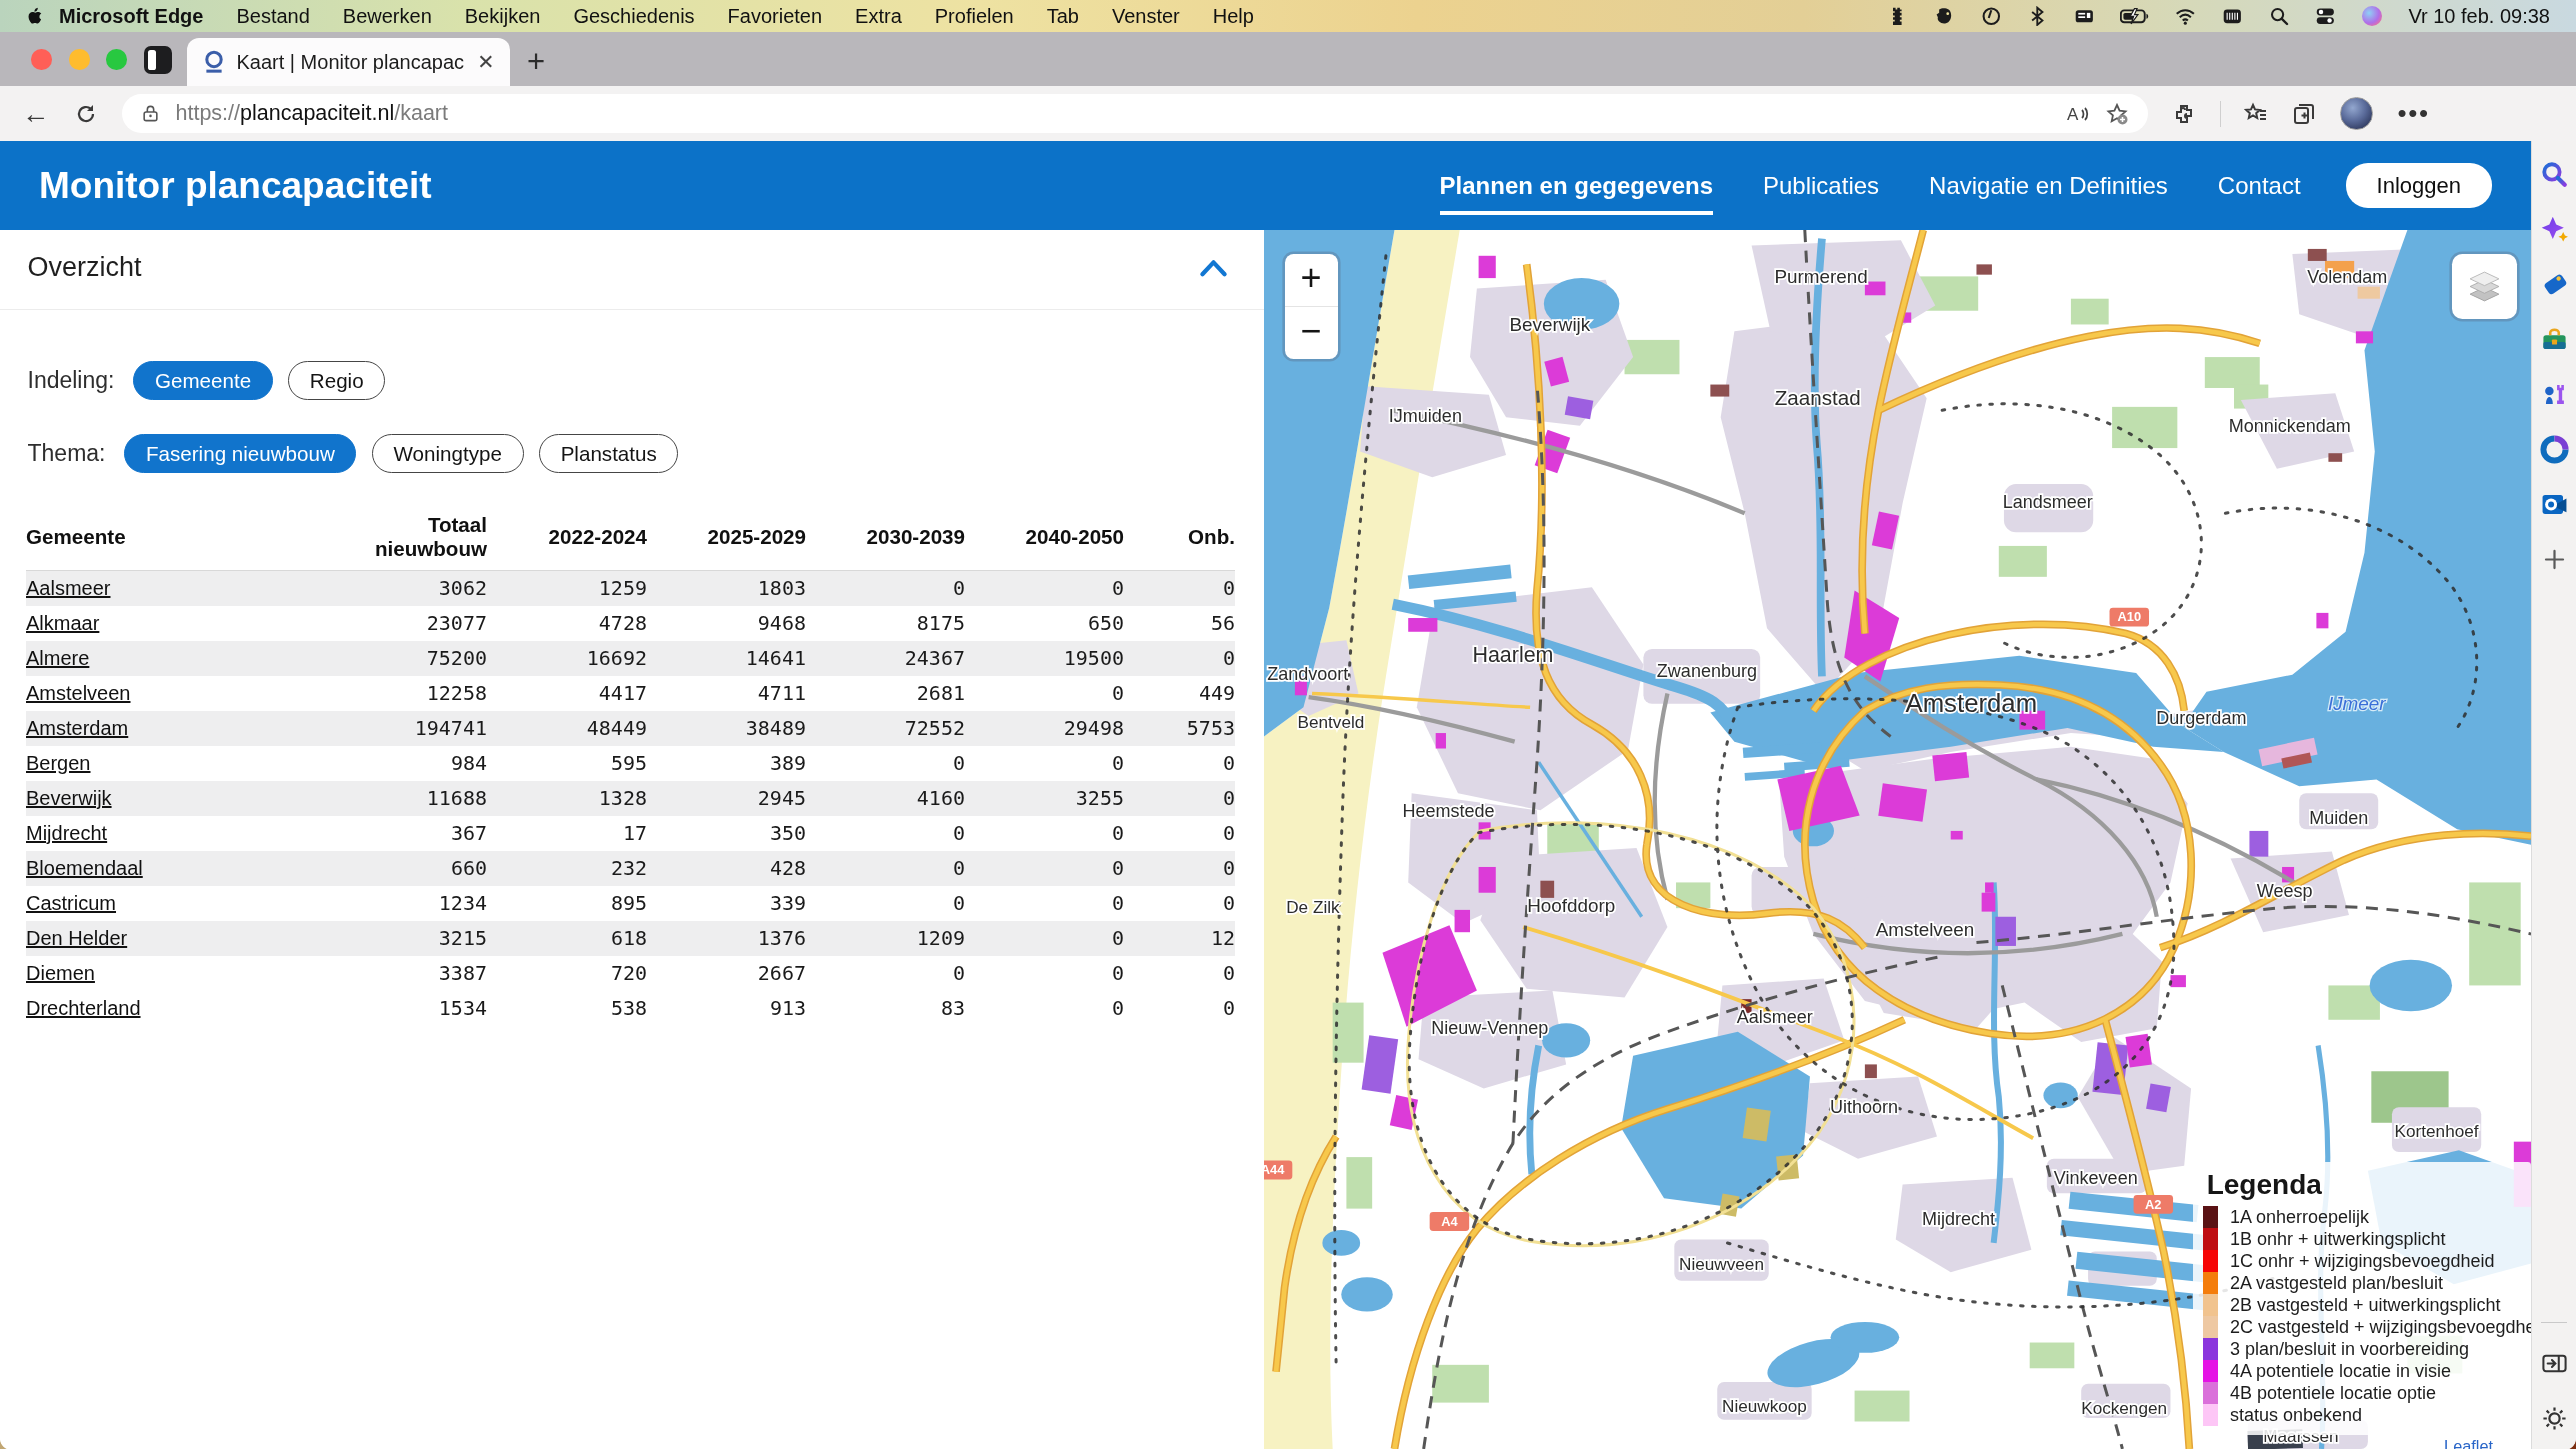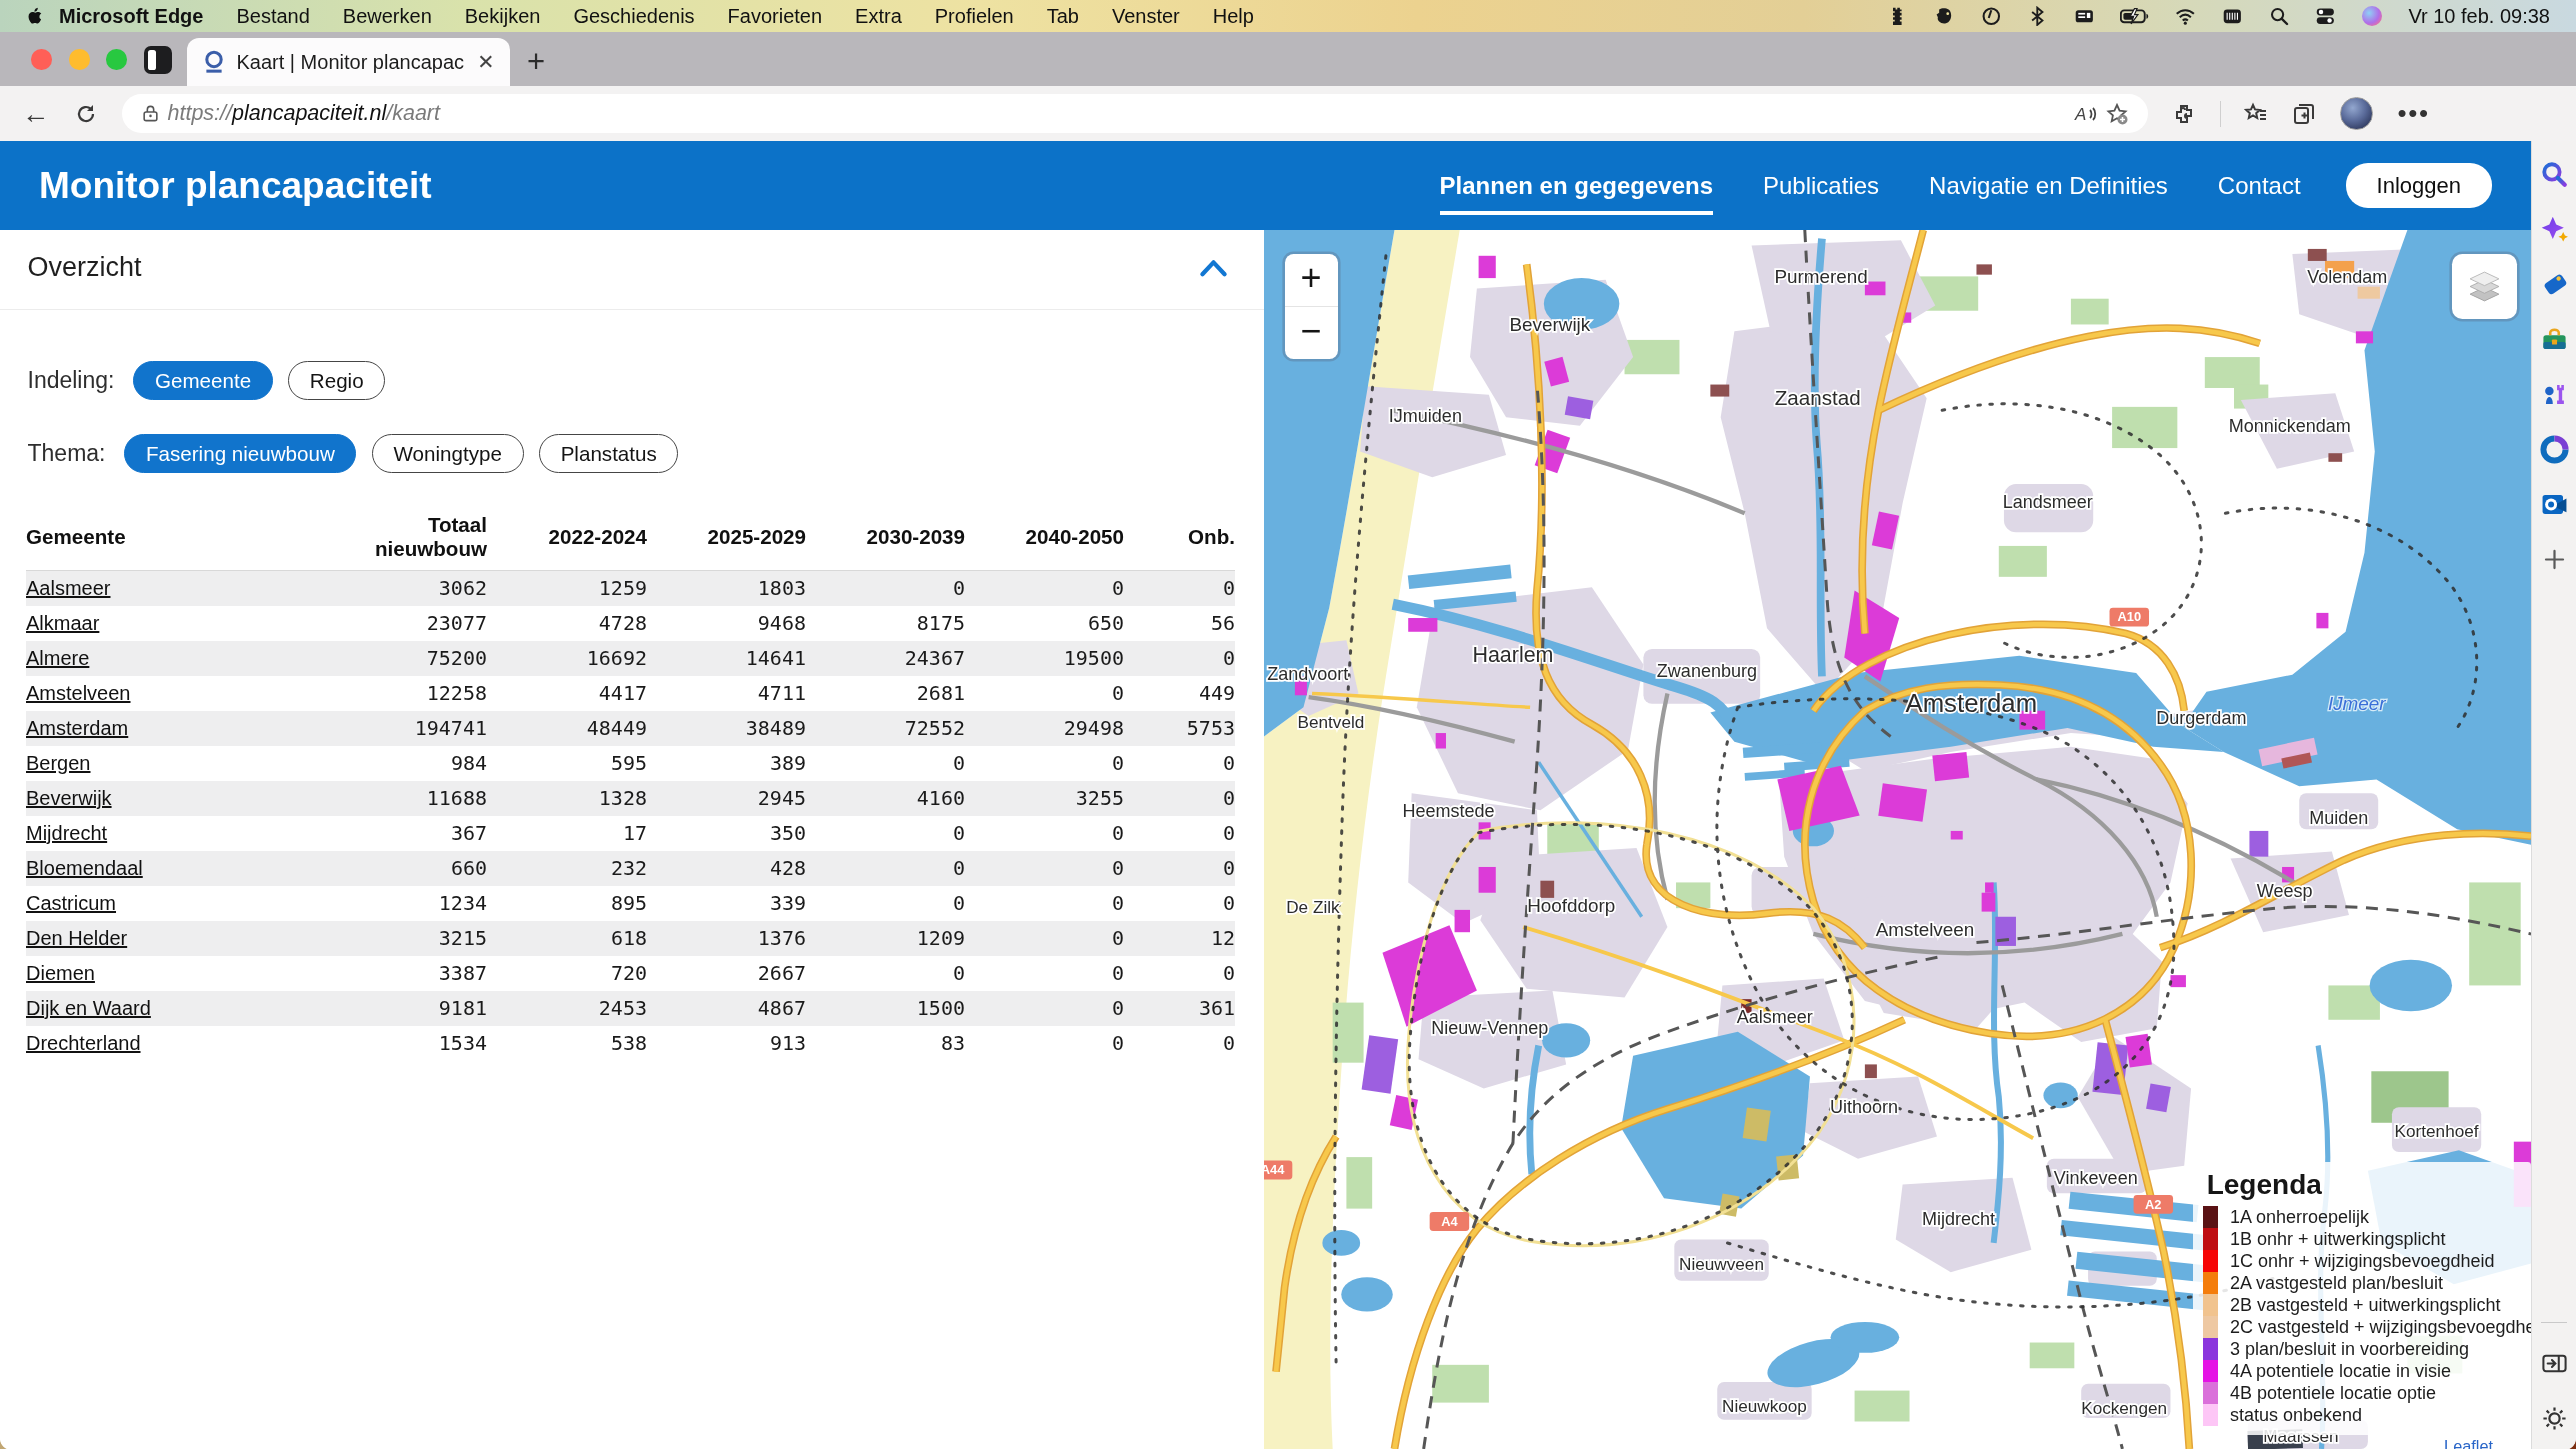--- a/index.html
+++ b/index.html
@@ -26,21 +26,21 @@
   .tl.g{left:106px;background:#28c840;}
   .ws-icon{position:absolute;left:144px;top:13.7px;width:28px;height:28px;border-radius:6.9px;background:#1d1d1f;}
   .ws-icon::after{content:"";position:absolute;left:4.3px;top:4.3px;width:7.7px;height:20px;background:#fff;border-radius:2.6px;}
   .tab{position:absolute;left:187px;top:6px;width:323px;height:48px;background:#fcfbfc;border-radius:12px 12px 0 0;display:flex;align-items:center;padding:0 15.5px;box-sizing:border-box;gap:12px;}
   .tab-title{font-size:20px;color:#1c1c1c;white-space:nowrap;overflow:hidden;flex:1;}
   .tab-close{font-size:20.6px;color:#444;flex:none;}
   .newtab{position:absolute;left:527px;top:12px;font-size:31px;color:#2c2c2c;font-weight:300;}
 
   .toolbar{height:55px;background:#f3f2f2;display:flex;align-items:center;padding:0 22px;box-sizing:border-box;gap:24px;}
   .nav-arrow{font-size:27.5px;color:#3a3a3a;line-height:1;}
-  .urlpill{width:2026px;height:39px;background:#fff;border-radius:20px;display:flex;align-items:center;padding:0 19px;box-sizing:border-box;gap:8px;font-style:italic;}
+  .urlpill{width:2026px;height:39px;background:#fff;border-radius:20px;display:flex;align-items:center;padding:0 19px;box-sizing:border-box;gap:16px;}
   .url{font-size:21.5px;color:#7b7b7b;white-space:nowrap;flex:1;}
   .url .domain{color:#111;}
   .tb-ic{width:24px;height:24px;flex:none;}
   .divider-v{width:0.9px;height:26px;background:#cfcfcf;flex:none;}
   .avatar{width:31px;height:31px;border-radius:50%;flex:none;background:radial-gradient(circle at 38% 32%,#93a7cf,#5a6b9a 45%,#262f52 90%);border:0.9px solid #9a9a9a;}
   .more-dots{font-size:26px;color:#333;letter-spacing:1.7px;}
 
   
   .content-row{display:flex;height:1171px;}
   .webarea{width:2531px;height:1309px;position:relative;}
@@ -390,29 +390,20 @@
                     <td>12</td>
                   </tr>
                   <tr>
                     <td><span class="gem-link">Diemen</span></td>
                     <td>3387</td>
                     <td>720</td>
                     <td>2667</td>
                     <td>0</td>
                     <td>0</td>
                     <td>0</td>
-                  </tr>
-                  <tr class="odd">
-                    <td><span class="gem-link">Dijk en Waard</span></td>
-                    <td>9181</td>
-                    <td>2453</td>
-                    <td>4867</td>
-                    <td>1500</td>
-                    <td>0</td>
-                    <td>361</td>
                   </tr>
                   <tr>
                     <td><span class="gem-link">Drechterland</span></td>
                     <td>1534</td>
                     <td>538</td>
                     <td>913</td>
                     <td>83</td>
                     <td>0</td>
                     <td>0</td>
                   </tr>

